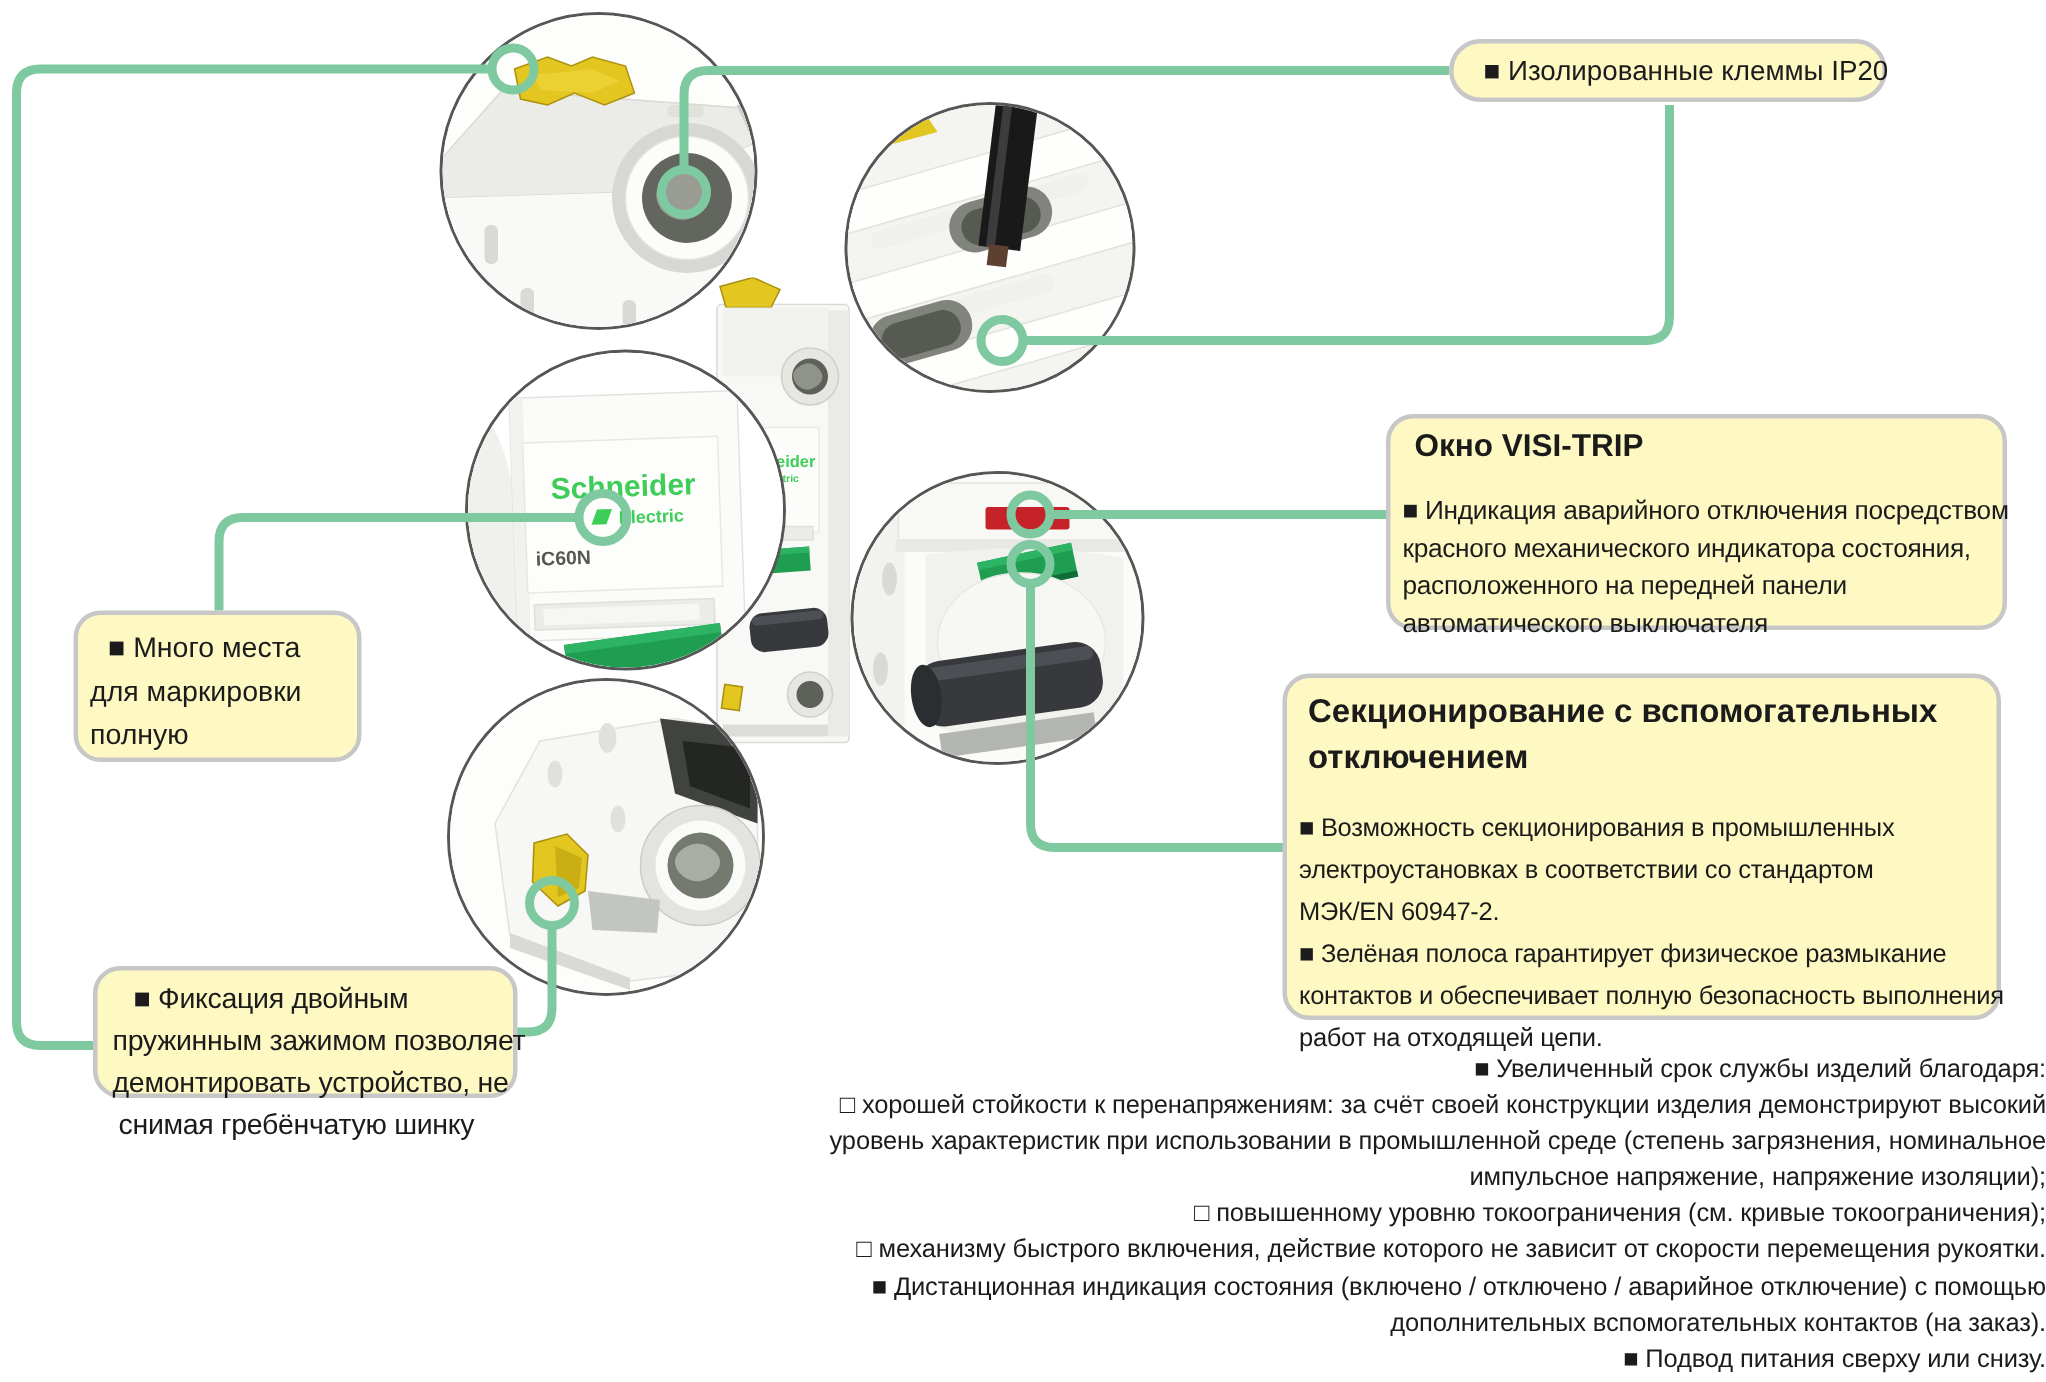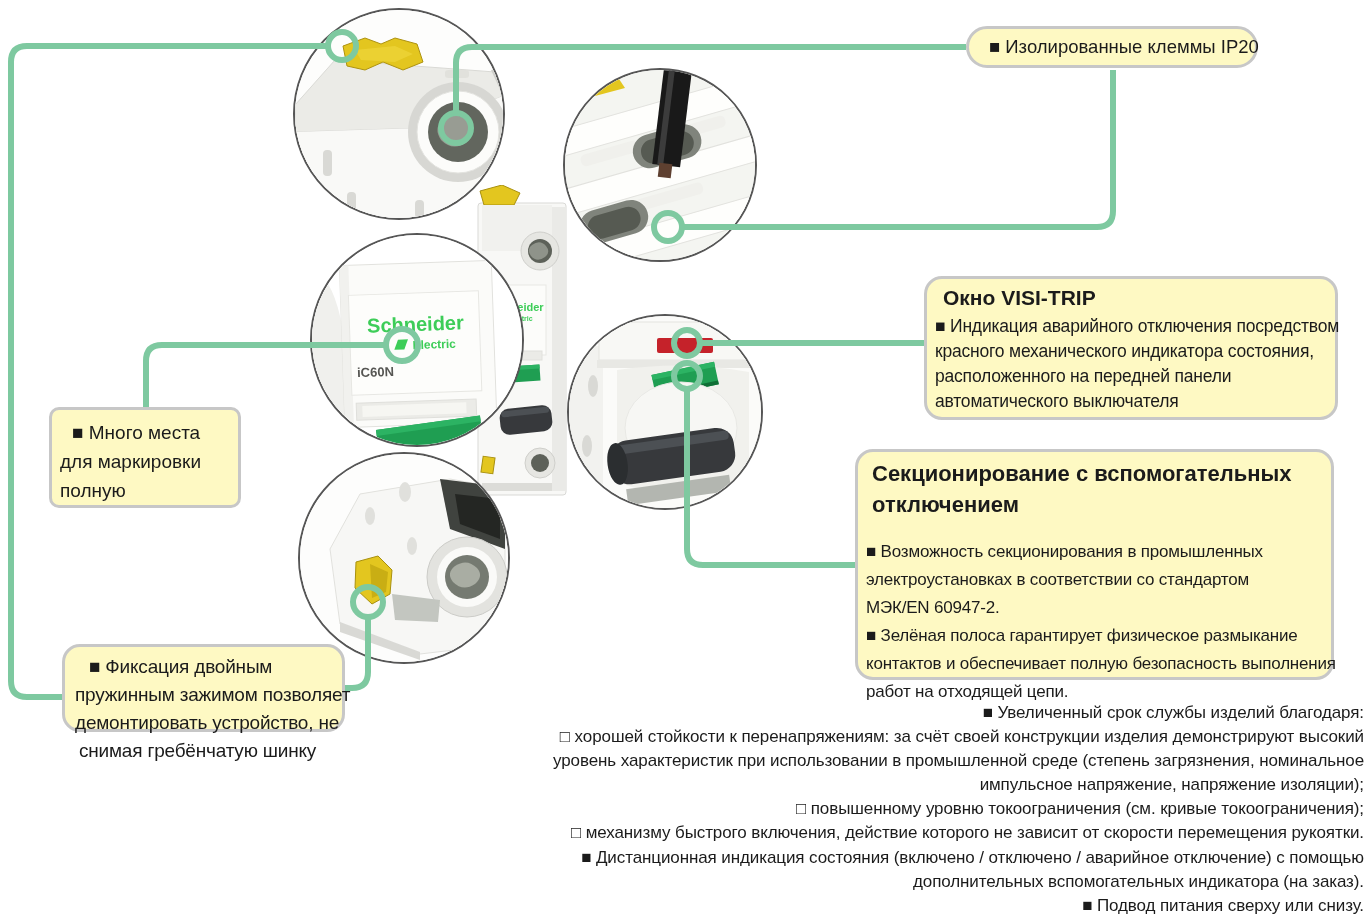--- a/index.html
+++ b/index.html
@@ -7,29 +7,29 @@
           font-family:"Liberation Sans","DejaVu Sans",sans-serif;color:#1b1b1b;}
 
   
   .callout{position:absolute;background:#fef9c3;border:3px solid #c7c7c7;border-radius:18px;
            box-sizing:border-box;z-index:30;}
   .line{white-space:nowrap;}
 
   #box-ip20{left:966px;top:26px;width:292px;height:42px;border-radius:21px;
             font-size:18.5px;line-height:36px;padding-left:20px;}
   #box-marking{left:49px;top:407px;width:192px;height:101px;
-               font-size:19px;line-height:29px;padding:8px 8px 0 8px;border-radius:10px;}
+               font-size:19px;line-height:29px;padding:8px 8px 0 8px;}
   #box-marking .l0{padding-left:12px;}
   #box-fix{left:62px;top:644px;width:283px;height:88px;
            font-size:19px;line-height:28px;padding:6px 10px 0 10px;letter-spacing:-0.2px;}
   #box-fix .l0{padding-left:14px;}
   #box-fix .l3{padding-left:4px;}
   #box-visi{left:924px;top:276px;width:414px;height:144px;
             font-size:17.5px;line-height:25px;padding:4px 8px 0 8px;letter-spacing:-0.2px;}
-  #box-visi .title{font-size:21px;font-weight:bold;line-height:27px;margin:1px 0 3px 8px;letter-spacing:0;}
+  #box-visi .title{font-size:21px;font-weight:bold;line-height:27px;margin:1px 0 17px 8px;letter-spacing:0;}
   #box-sect{left:855px;top:449px;width:479px;height:231px;
             font-size:17px;line-height:28px;padding:6px 8px 0 8px;letter-spacing:-0.2px;}
   #box-sect .title{font-size:22px;font-weight:bold;line-height:31px;margin-left:6px;letter-spacing:0;}
   #box-sect .bullets{margin-top:18px;}
 
   
   #bottom-block{position:absolute;left:517px;top:701px;width:847px;z-index:30;
                 font-size:17px;line-height:24.1px;letter-spacing:-0.1px;text-align:right;}
 
   
@@ -254,17 +254,17 @@
   </div>
 
   <div id="bottom-block">
     <div class="line">■ Увеличенный срок службы изделий благодаря:</div>
     <div class="line">□ хорошей стойкости к перенапряжениям: за счёт своей конструкции изделия  демонстрируют высокий</div>
     <div class="line">уровень характеристик при использовании в промышленной среде (степень загрязнения, номинальное</div>
     <div class="line">импульсное напряжение, напряжение изоляции);</div>
     <div class="line">□ повышенному уровню токоограничения (см. кривые токоограничения);</div>
     <div class="line">□ механизму быстрого включения, действие которого не зависит от скорости перемещения рукоятки.</div>
     <div class="line">■ Дистанционная индикация состояния (включено / отключено / аварийное отключение) с помощью</div>
-    <div class="line">дополнительных вспомогательных индикатора (на заказ).</div>
+    <div class="line">дополнительных вспомогательных контактов (на заказ).</div>
     <div class="line">■ Подвод питания сверху или снизу.</div>
   </div>
 
 </div>
 
 </body></html>

